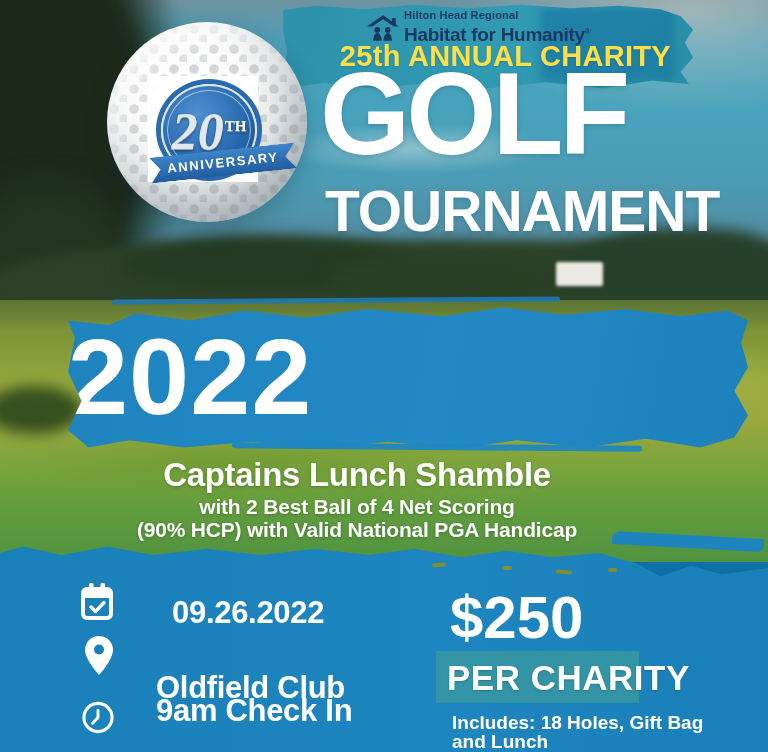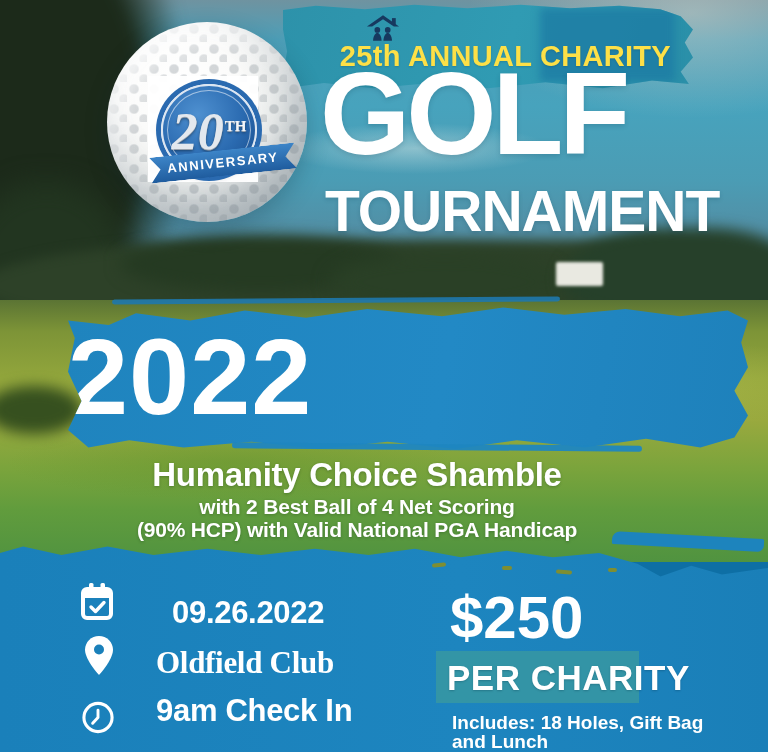--- a/index.html
+++ b/index.html
@@ -113,21 +113,21 @@
     background:linear-gradient(90deg,#1a80ba,#1d85bf 60%, #1a7fb8);
     clip-path:polygon(0% 7%, 3% 4%, 8% 8%, 14% 4%, 20% 8%, 27% 5%, 34% 8%, 41% 5%, 48% 8%, 54% 5%, 60% 9%, 66% 6%, 72% 9%, 78% 7%, 83% 12%, 86% 18%, 90% 13%, 94% 17%, 100% 14%, 100% 100%, 0% 100%);}
   .blue-streak-r{left:612px; top:535px; width:152px; height:13px; background:#1d84bd;
     border-radius:8px 2px 6px 2px; transform:rotate(3deg);}
   .speck{height:4px; background:#8a8f22; border-radius:2px; opacity:.9;}
 
   
   .detail-icon{width:34px; text-align:center;}
   .detail-text{color:#fff; font-weight:bold; font-size:31px; letter-spacing:-.3px; white-space:nowrap;}
   .row1-text{left:172px; top:595px;}
-  .row2-text{left:156px; top:645px;font-family:Liberation Serif, serif;}
+  .row2-text{left:156px; top:670px;}
   .row3-text{left:156px; top:693px;}
   .icon-cal{left:80px; top:583px;}
   .icon-pin{left:82px; top:636px;}
   .icon-clock{left:81px; top:701px;}
 
   
   .price{left:450px; top:583px; font-size:60px; font-weight:bold; color:#fff; letter-spacing:0;}
   .unit-box{left:436px; top:651px; width:203px; height:52px; background:rgba(58,152,160,.80);}
   .unit{left:447px; top:658px; font-size:35px; font-weight:bold; color:#fff;
     letter-spacing:.5px; text-shadow:0 1px 2px rgba(0,40,60,.25); white-space:nowrap;}
@@ -154,20 +154,24 @@
   </div>
   <div class="abs org">
     <svg class="abs house-icon" viewBox="0 0 36 28" width="34" height="27">
       <path d="M18 0 L1 12 H6.5 L18 4.2 L29.5 12 H35 Z" fill="#17395f"></path>
       <rect x="27.5" y="3" width="4" height="7" fill="#17395f"></rect>
       <circle cx="12" cy="15.5" r="3" fill="#17395f"></circle>
       <path d="M7.5 27c0-5.5 3-8.5 4.5-8.5s4.5 3 4.5 8.5z" fill="#17395f"></path>
       <circle cx="23" cy="15.5" r="3" fill="#17395f"></circle>
       <path d="M18.5 27c0-5.5 3-8.5 4.5-8.5s4.5 3 4.5 8.5z" fill="#17395f"></path>
     </svg>
+    <div class="abs org-text">
+      <div class="org-region">Hilton Head Regional</div>
+      <div class="org-name"><span>Habitat for Humanity</span><span class="reg">®</span></div>
+    </div>
   </div>
   <div class="abs annual">25th ANNUAL CHARITY</div>
 
   <div class="abs title-golf">GOLF</div>
   <div class="abs title-tournament">TOURNAMENT</div>
 
   <div class="abs golf-ball">
     <div class="abs badge-square"></div>
     <div class="abs badge-circle">
       <div class="badge-25"><span>20</span><sup>TH</sup></div>
@@ -175,21 +179,21 @@
     <div class="abs badge-ribbon">ANNIVERSARY</div>
   </div>
 
   <div class="abs streak1"></div>
   <div class="abs year-band">
     <div class="abs year-text">2022</div>
   </div>
   <div class="abs streak2"></div>
 
   <div class="abs format">
-    <div class="format-heading">Humanity Choice Shamble</div>
+    <div class="format-heading">Captains Lunch Shamble</div>
     <div class="format-line">with 2 Best Ball of 4 Net Scoring</div>
     <div class="format-line">(90% HCP) with Valid National PGA Handicap</div>
   </div>
 
   <div class="abs bottom-panel"></div>
   <div class="abs blue-streak-r"></div>
   <div class="abs speck" style="left:432px;top:563px;width:14px;transform:rotate(-6deg);"></div>
   <div class="abs speck" style="left:502px;top:566px;width:10px;"></div>
   <div class="abs speck" style="left:556px;top:570px;width:16px;transform:rotate(4deg);"></div>
   <div class="abs speck" style="left:608px;top:568px;width:9px;"></div>

